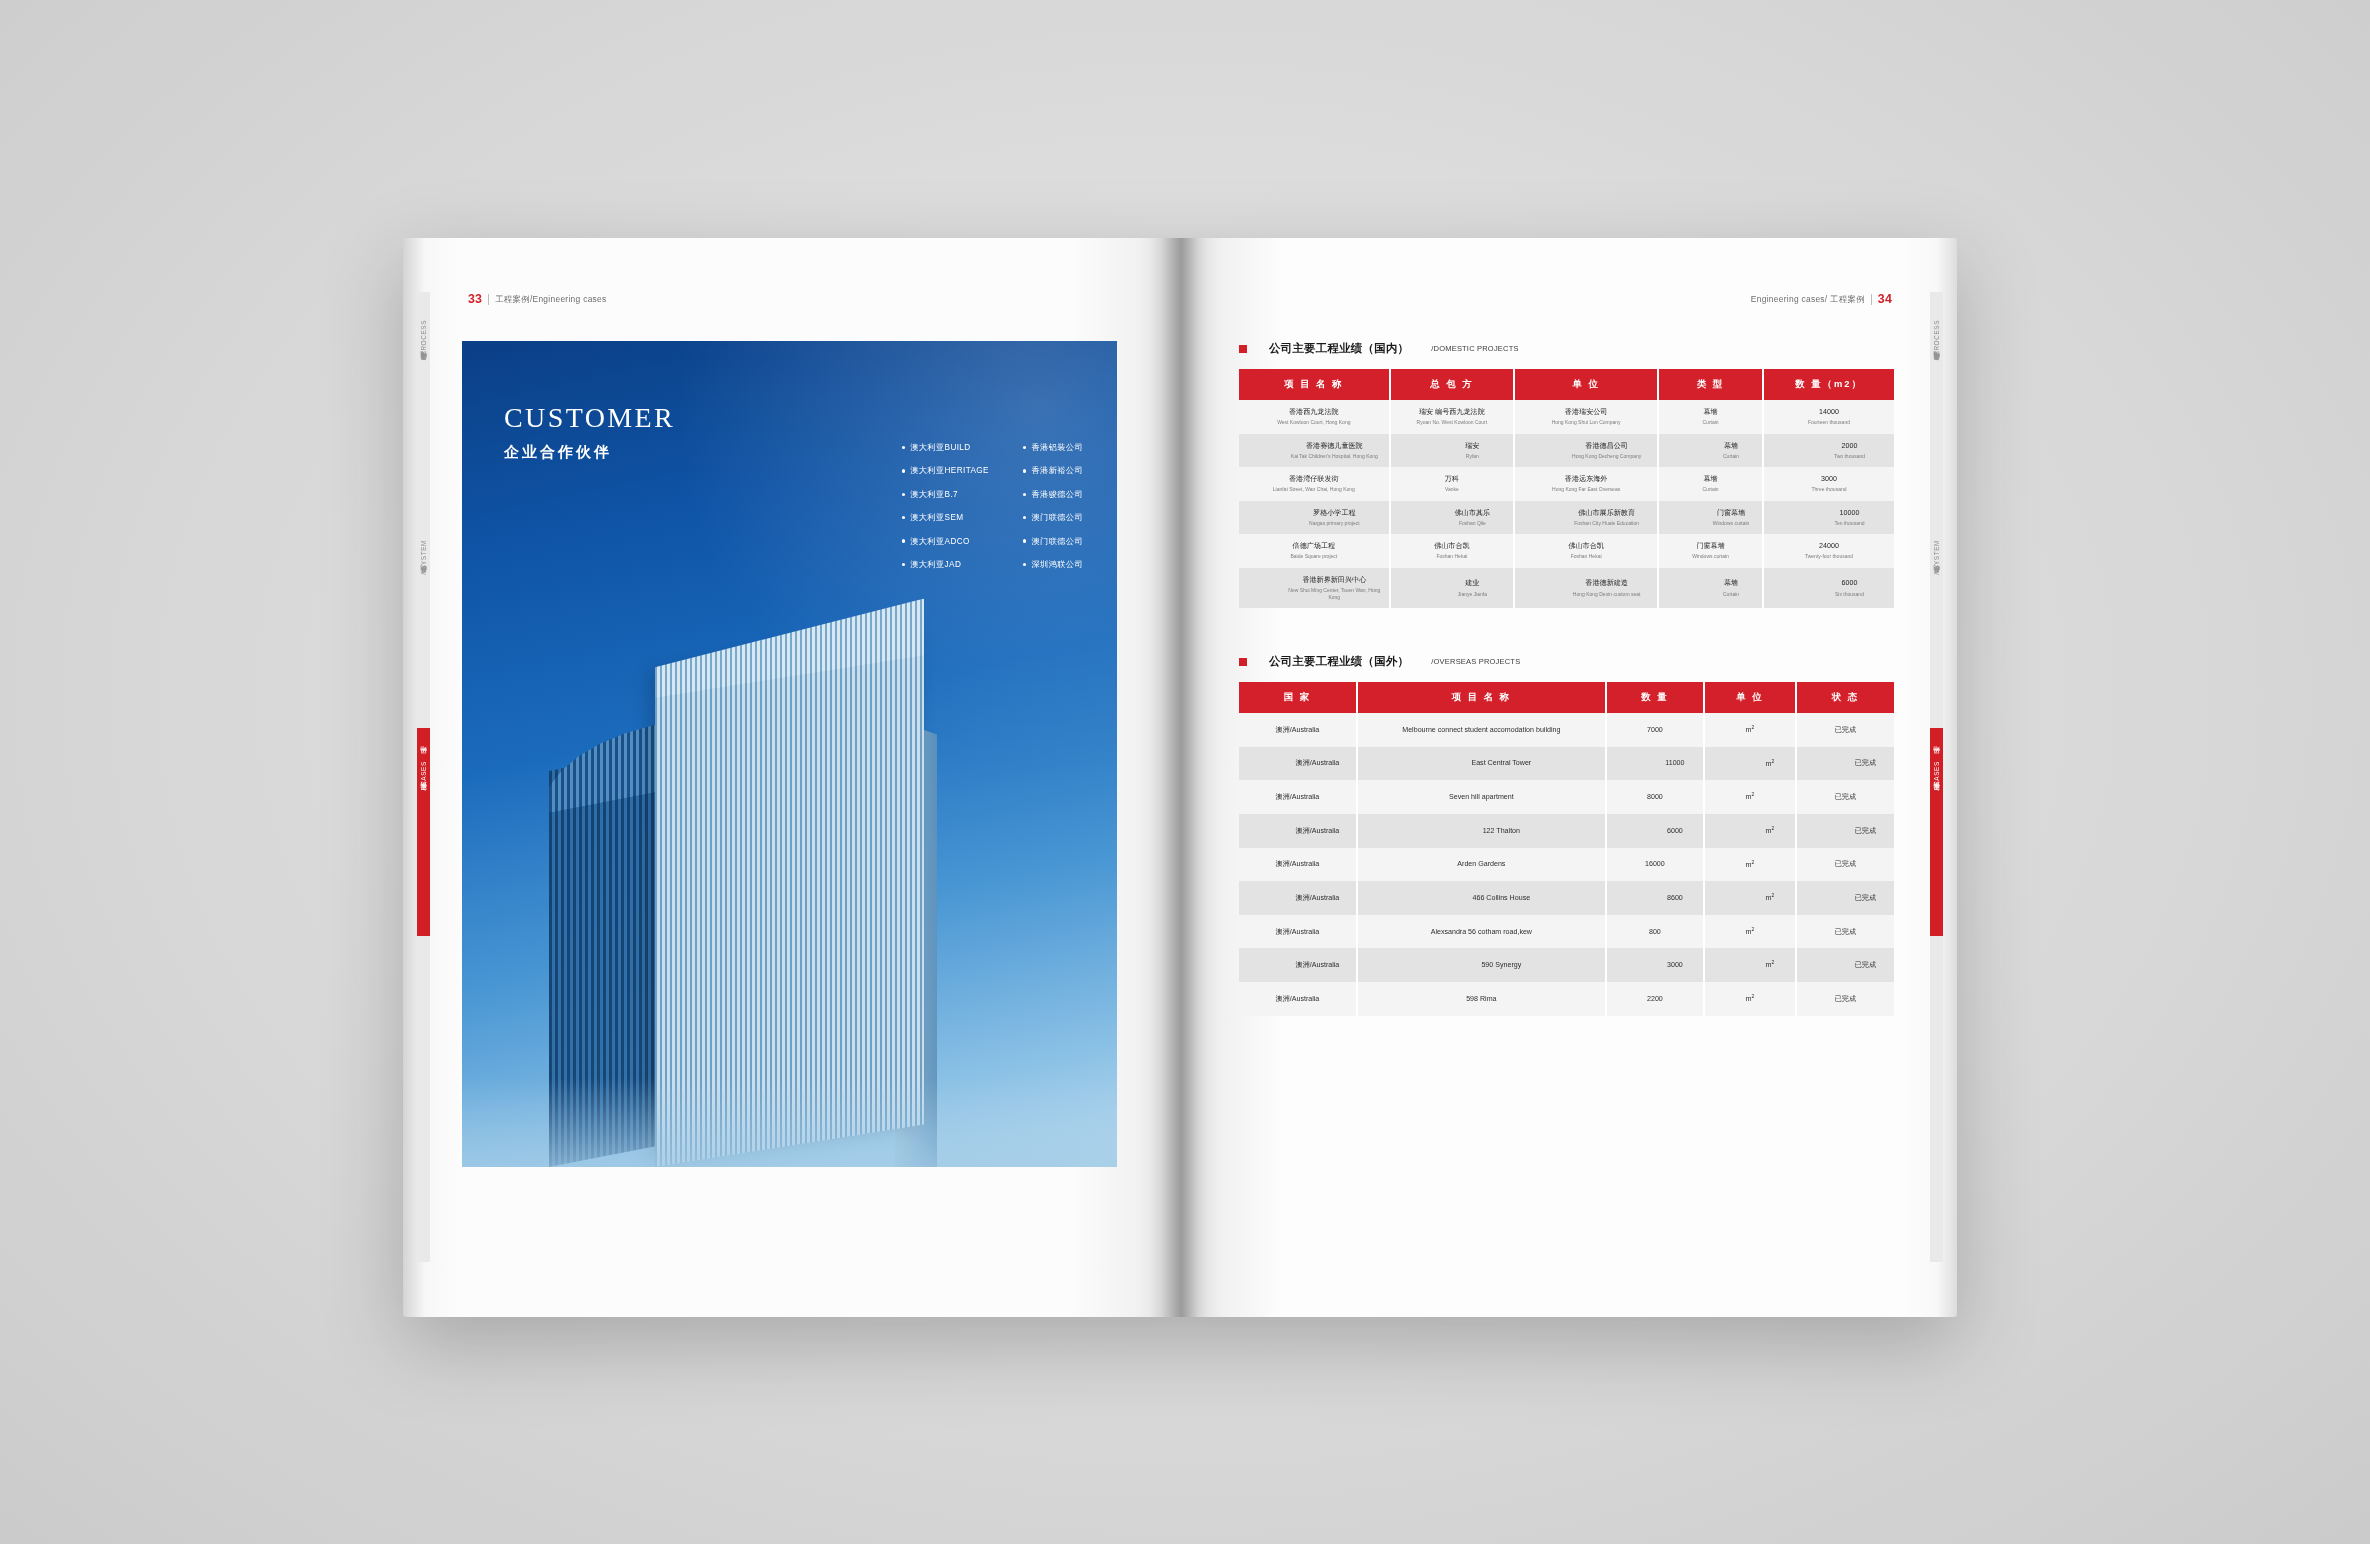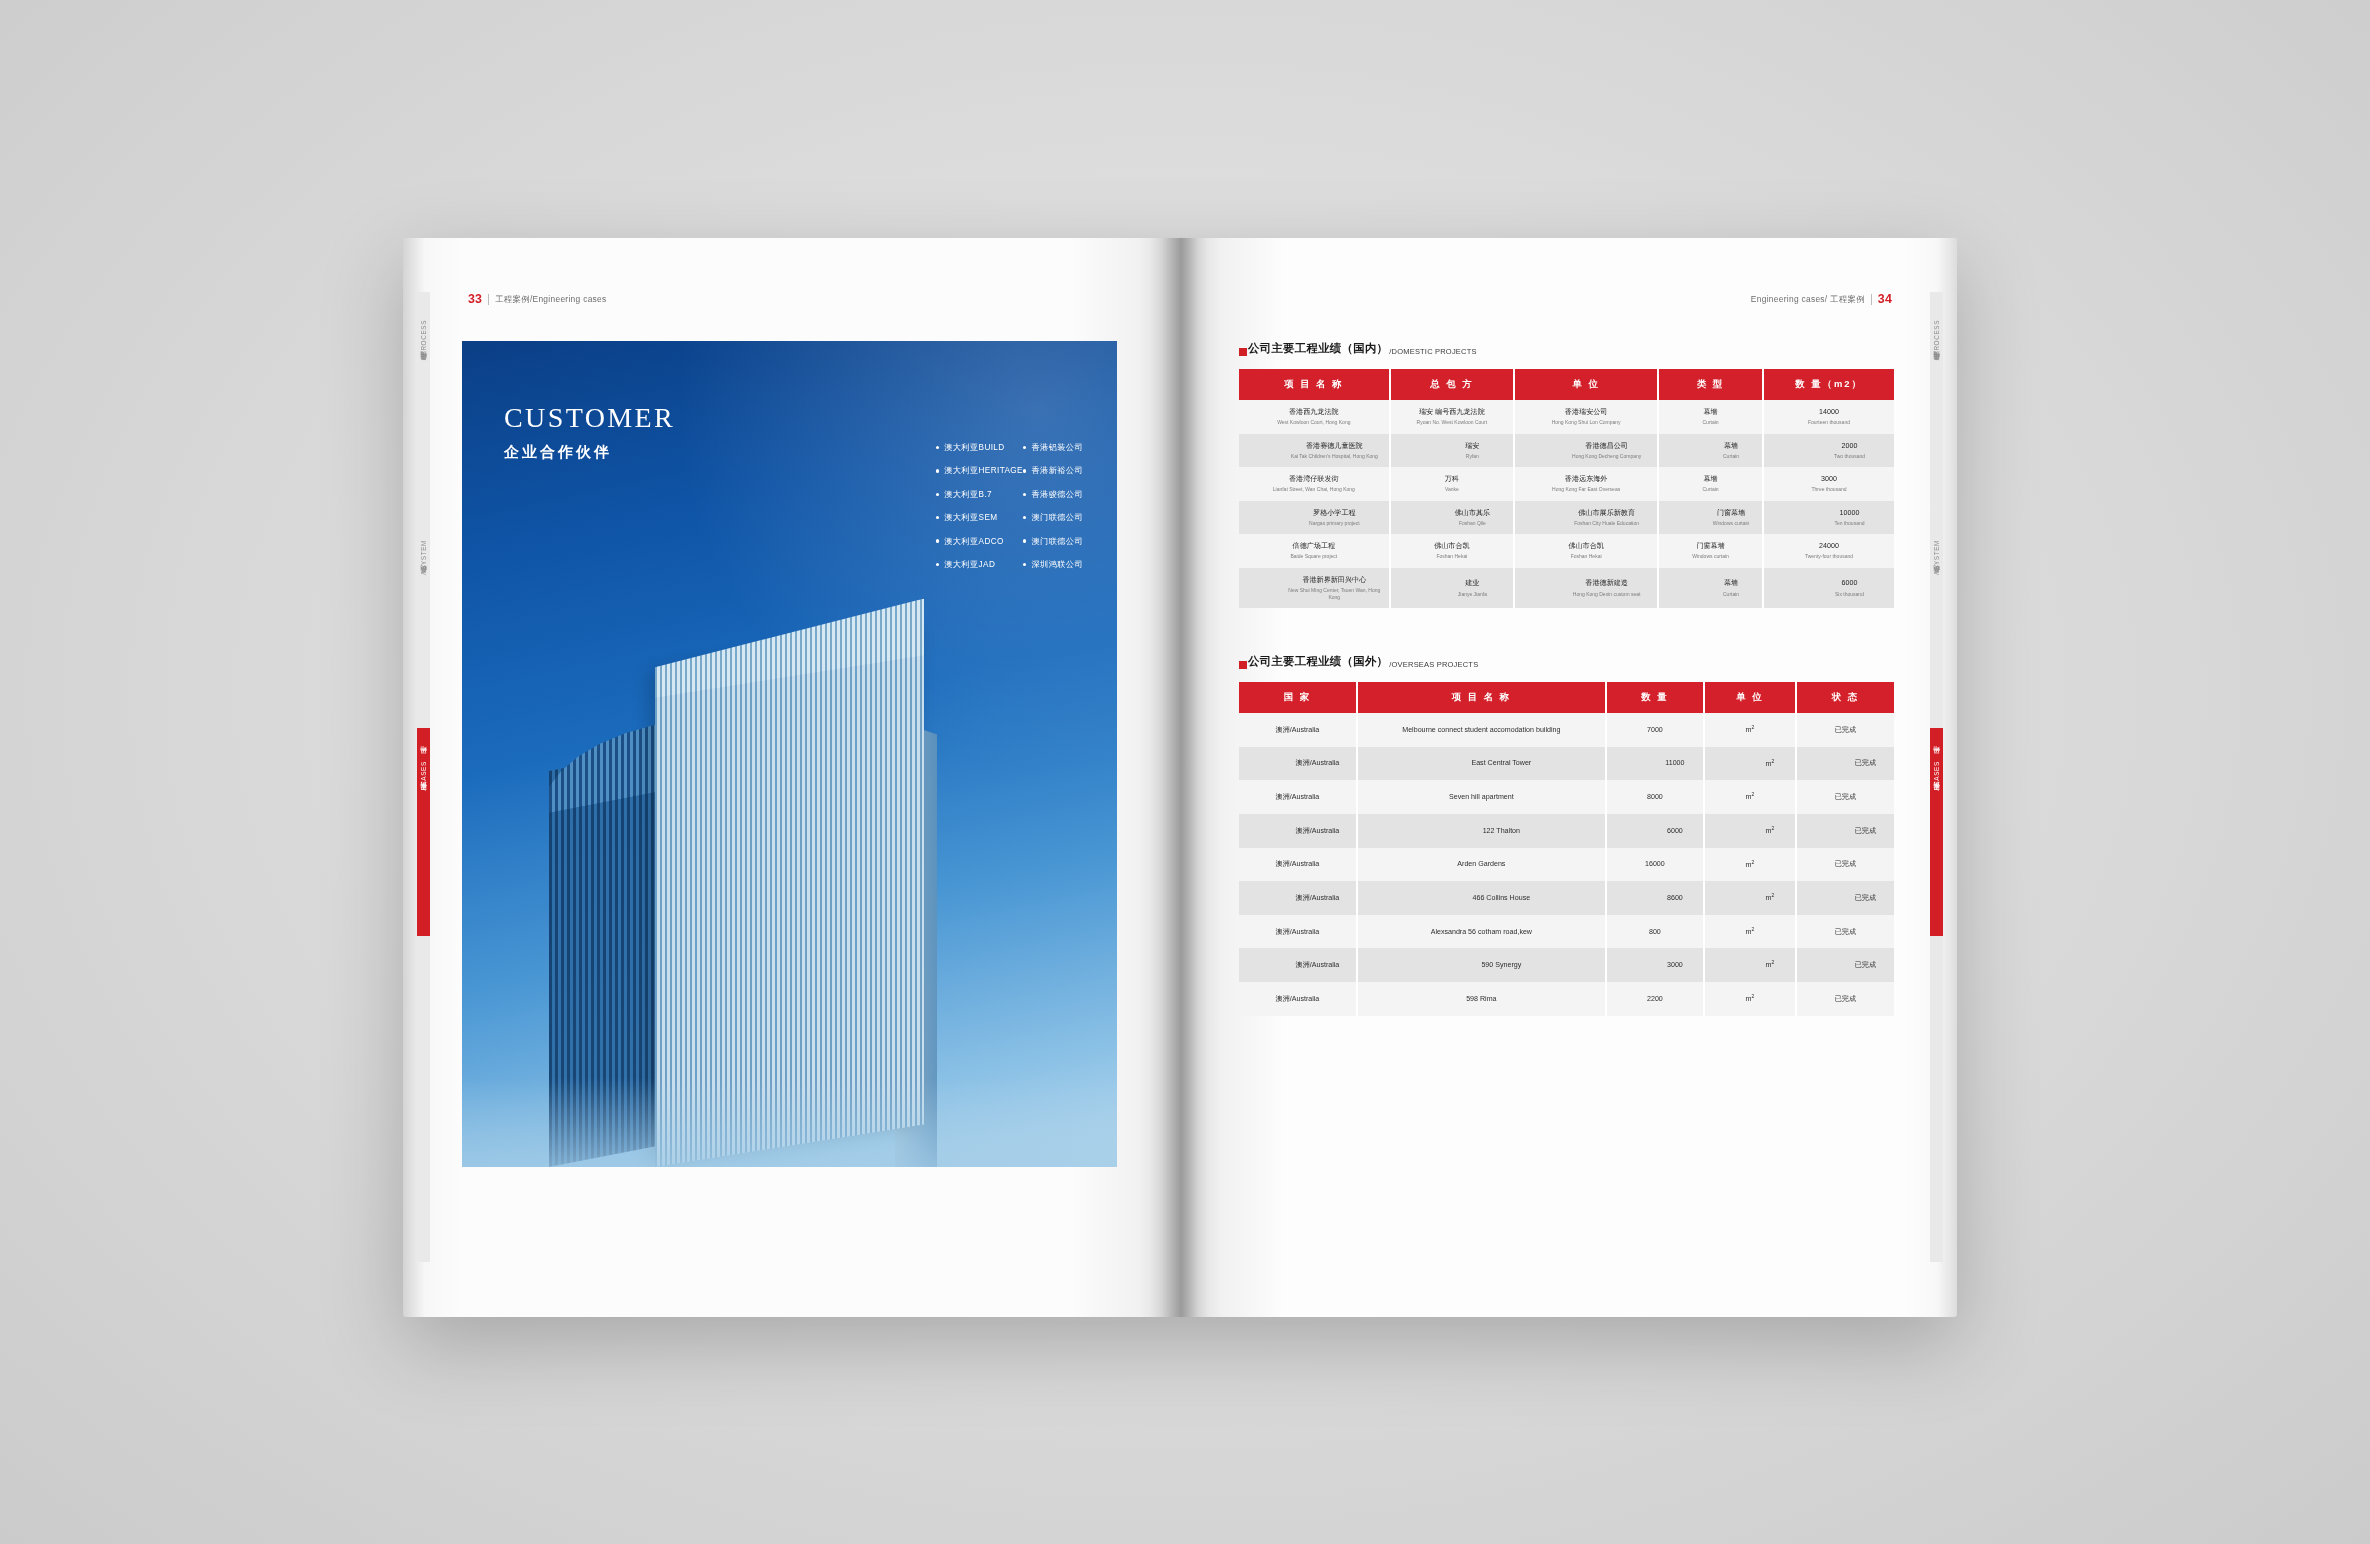--- a/index.html
+++ b/index.html
@@ -140,20 +140,21 @@
     font-size: 15px;
     letter-spacing: 3px;
     margin-top: 9px;
     font-weight: bold;
   }
   .partner-cols {
     position: absolute;
     right: 34px;
     top: 101px;
     display: flex;
+    gap: 34px;
   }
   .partner-col { display: flex; flex-direction: column; gap: 12.4px; }
   .partner-item {
     color: #ffffff;
     font-size: 8.2px;
     letter-spacing: 0.4px;
     white-space: nowrap;
     display: flex;
     align-items: center;
     gap: 5px;
@@ -242,22 +243,22 @@
   }
 
   
   .sec {
     position: absolute;
     left: 59px;
     width: 655px;
   }
   .sec-title {
     display: flex;
-    align-items: flex-end;
-    gap: 1px;
+    align-items: center;
+    gap: 22px;
     margin-bottom: 13px;
   }
   .sq {
     width: 8px; height: 8px;
     background: #d21f26;
     flex: 0 0 auto;
   }
   .sec-title .cn {
     font-size: 11.4px;
     font-weight: bold;

